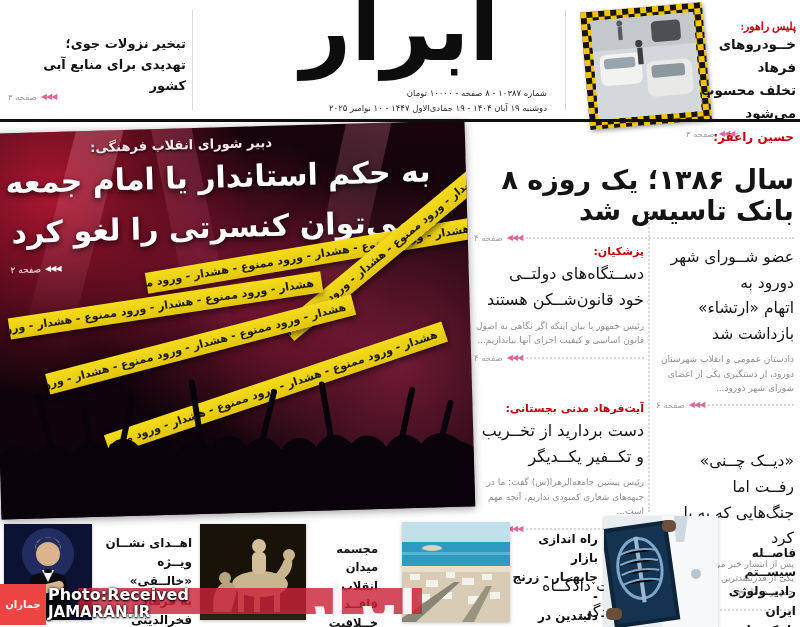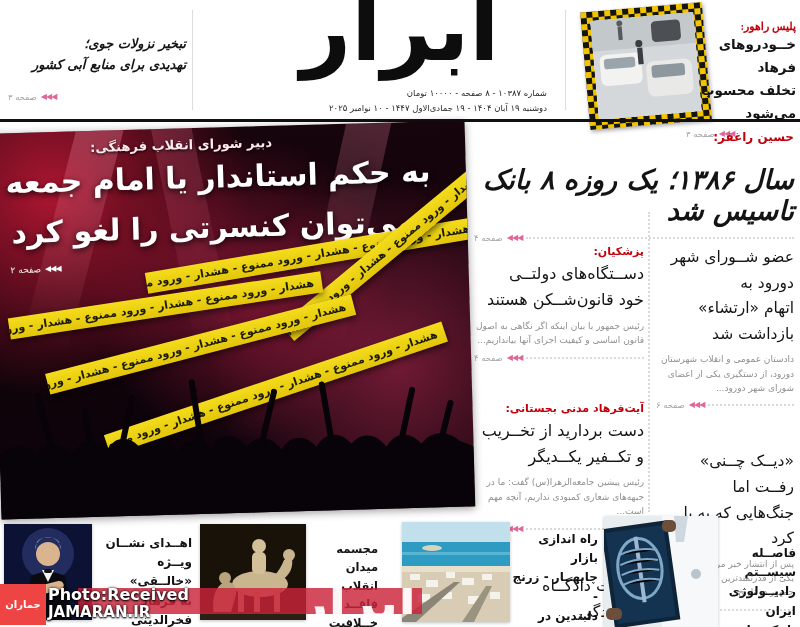--- a/index.html
+++ b/index.html
@@ -1,20 +1,20 @@
 <!DOCTYPE html>
 <html lang="fa"><head>
 <meta charset="utf-8">
 <style>
   html,body{margin:0;padding:0;background:#e8e8e8;}
   #canvas{position:relative;width:800px;height:627px;background:#ffffff;overflow:hidden;
           font-family:"DejaVu Sans",sans-serif;direction:rtl;}
   .abs{position:absolute;}
   .kicker{color:#c2000b;font-weight:bold;}
-  .hl{color:#141414;font-weight:bold;font-style:italic;}
+  .hl{color:#141414;font-weight:bold;}
   .body-txt{color:#8f8f8f;text-align:right;}
   
   .marker{display:flex;align-items:center;gap:4px;direction:ltr;}
   .marker .lbl{color:#a3a3a3;font-size:8.5px;white-space:nowrap;}
   .marker .ch{font-size:8px;letter-spacing:-1px;color:#e0679a;line-height:1;}
   .marker.white .lbl{color:#f2f2f2;}
   .marker.white .ch{color:#ffffff;}
   .dotline{flex:1;border-top:2px dotted #d9d9d9;height:0;}
   .vdot{border-left:2px dotted #d9d9d9;width:0;}
   .vline{border-left:1px solid #dcdcdc;width:0;}

